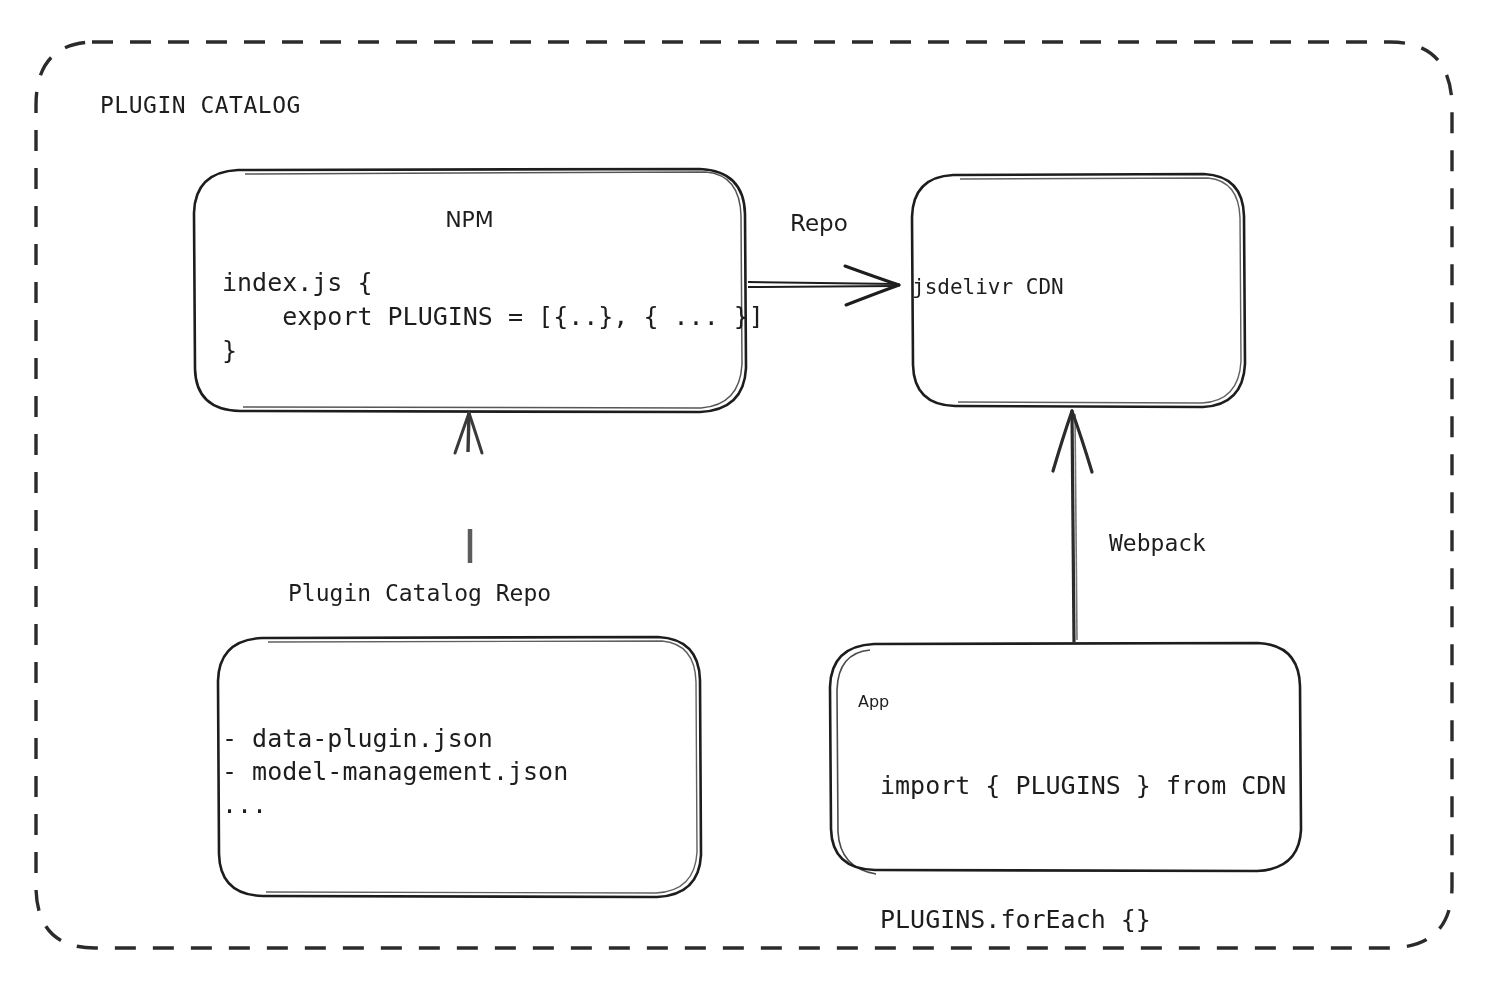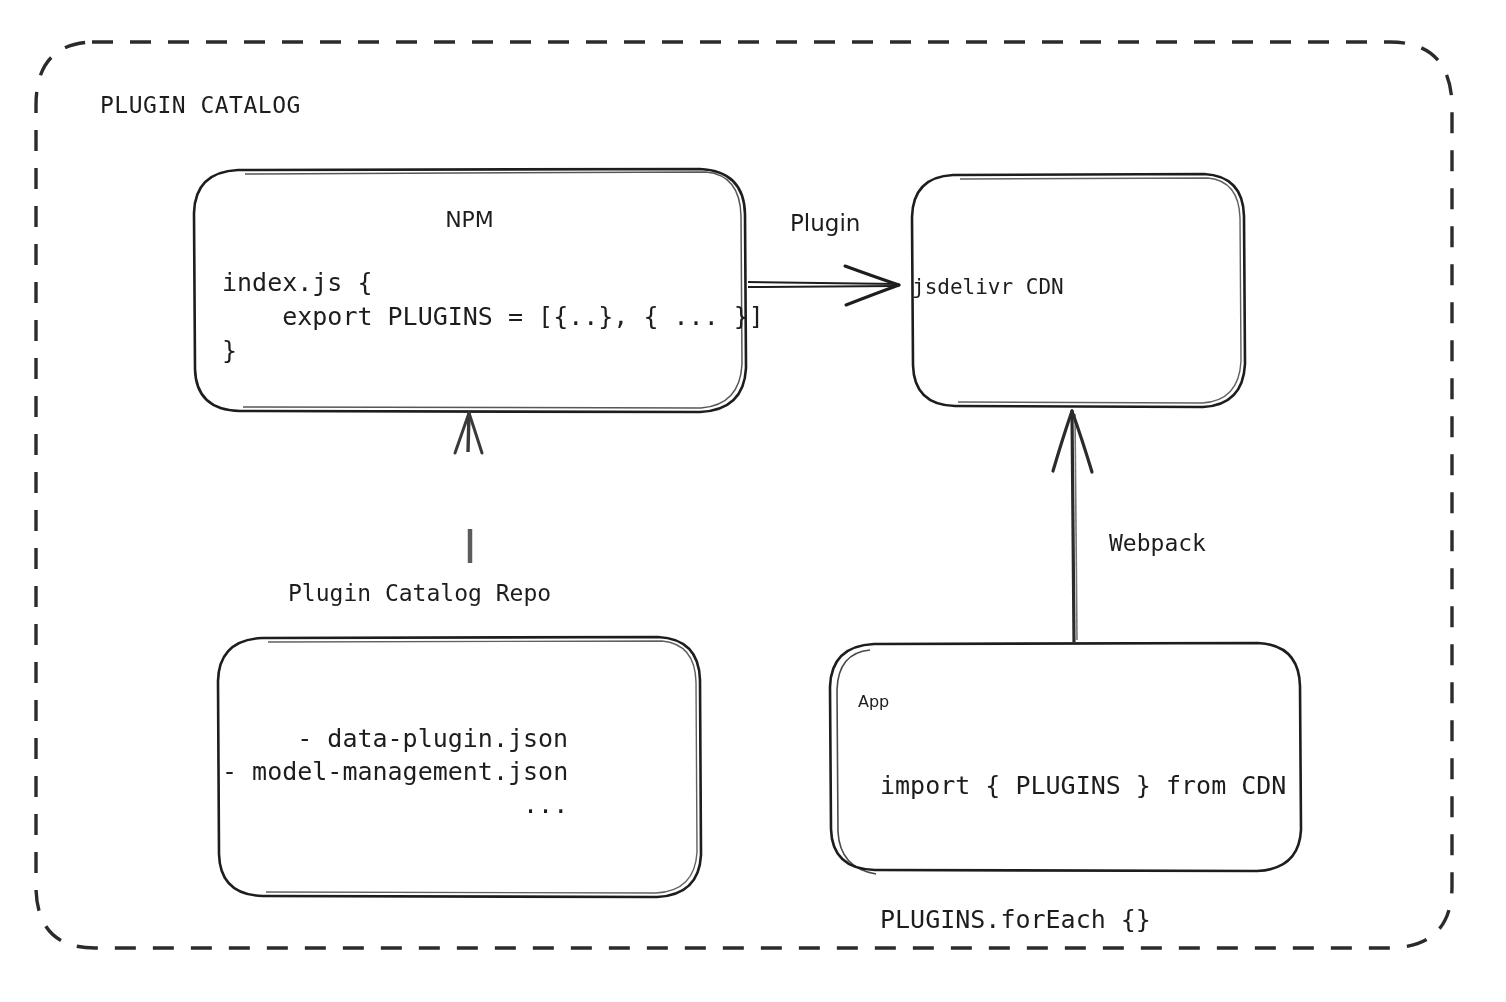--- a/index.html
+++ b/index.html
@@ -90,21 +90,20 @@
   #repo-label {
     left: 288px;
     top: 570px;
     font-size: 23px;
   }
   #repo-list {
     left: 222px;
     top: 710px;
     font-size: 25px;
     line-height: 33px;
-    text-align: right;
   }
 
   
   #app-title {
     left: 858px;
     top: 682px;
     font-size: 16px;
   }
   #app-code {
     left: 880px;
@@ -168,21 +167,21 @@
 
   <div class="lbl mono" id="group-title">PLUGIN CATALOG</div>
 
   <div class="lbl sans" id="npm-title">NPM</div>
   <div class="lbl mono" id="npm-code">index.js {
     export PLUGINS = [{..}, { ... }]
 }</div>
 
   <div class="lbl mono" id="cdn-title">jsdelivr CDN</div>
 
-  <div class="lbl sans" id="cache-label">Plugin</div>
+  <div class="lbl sans" id="cache-label">Repo</div>
   <div class="lbl mono" id="import-label">Webpack</div>
 
   <div class="lbl mono" id="repo-label">Plugin Catalog Repo</div>
   <div class="lbl mono" id="repo-list">- data-plugin.json
 - model-management.json
 ...</div>
 
   <div class="lbl sans" id="app-title">App</div>
   <div class="lbl mono" id="app-code">import { PLUGINS } from CDN
 

